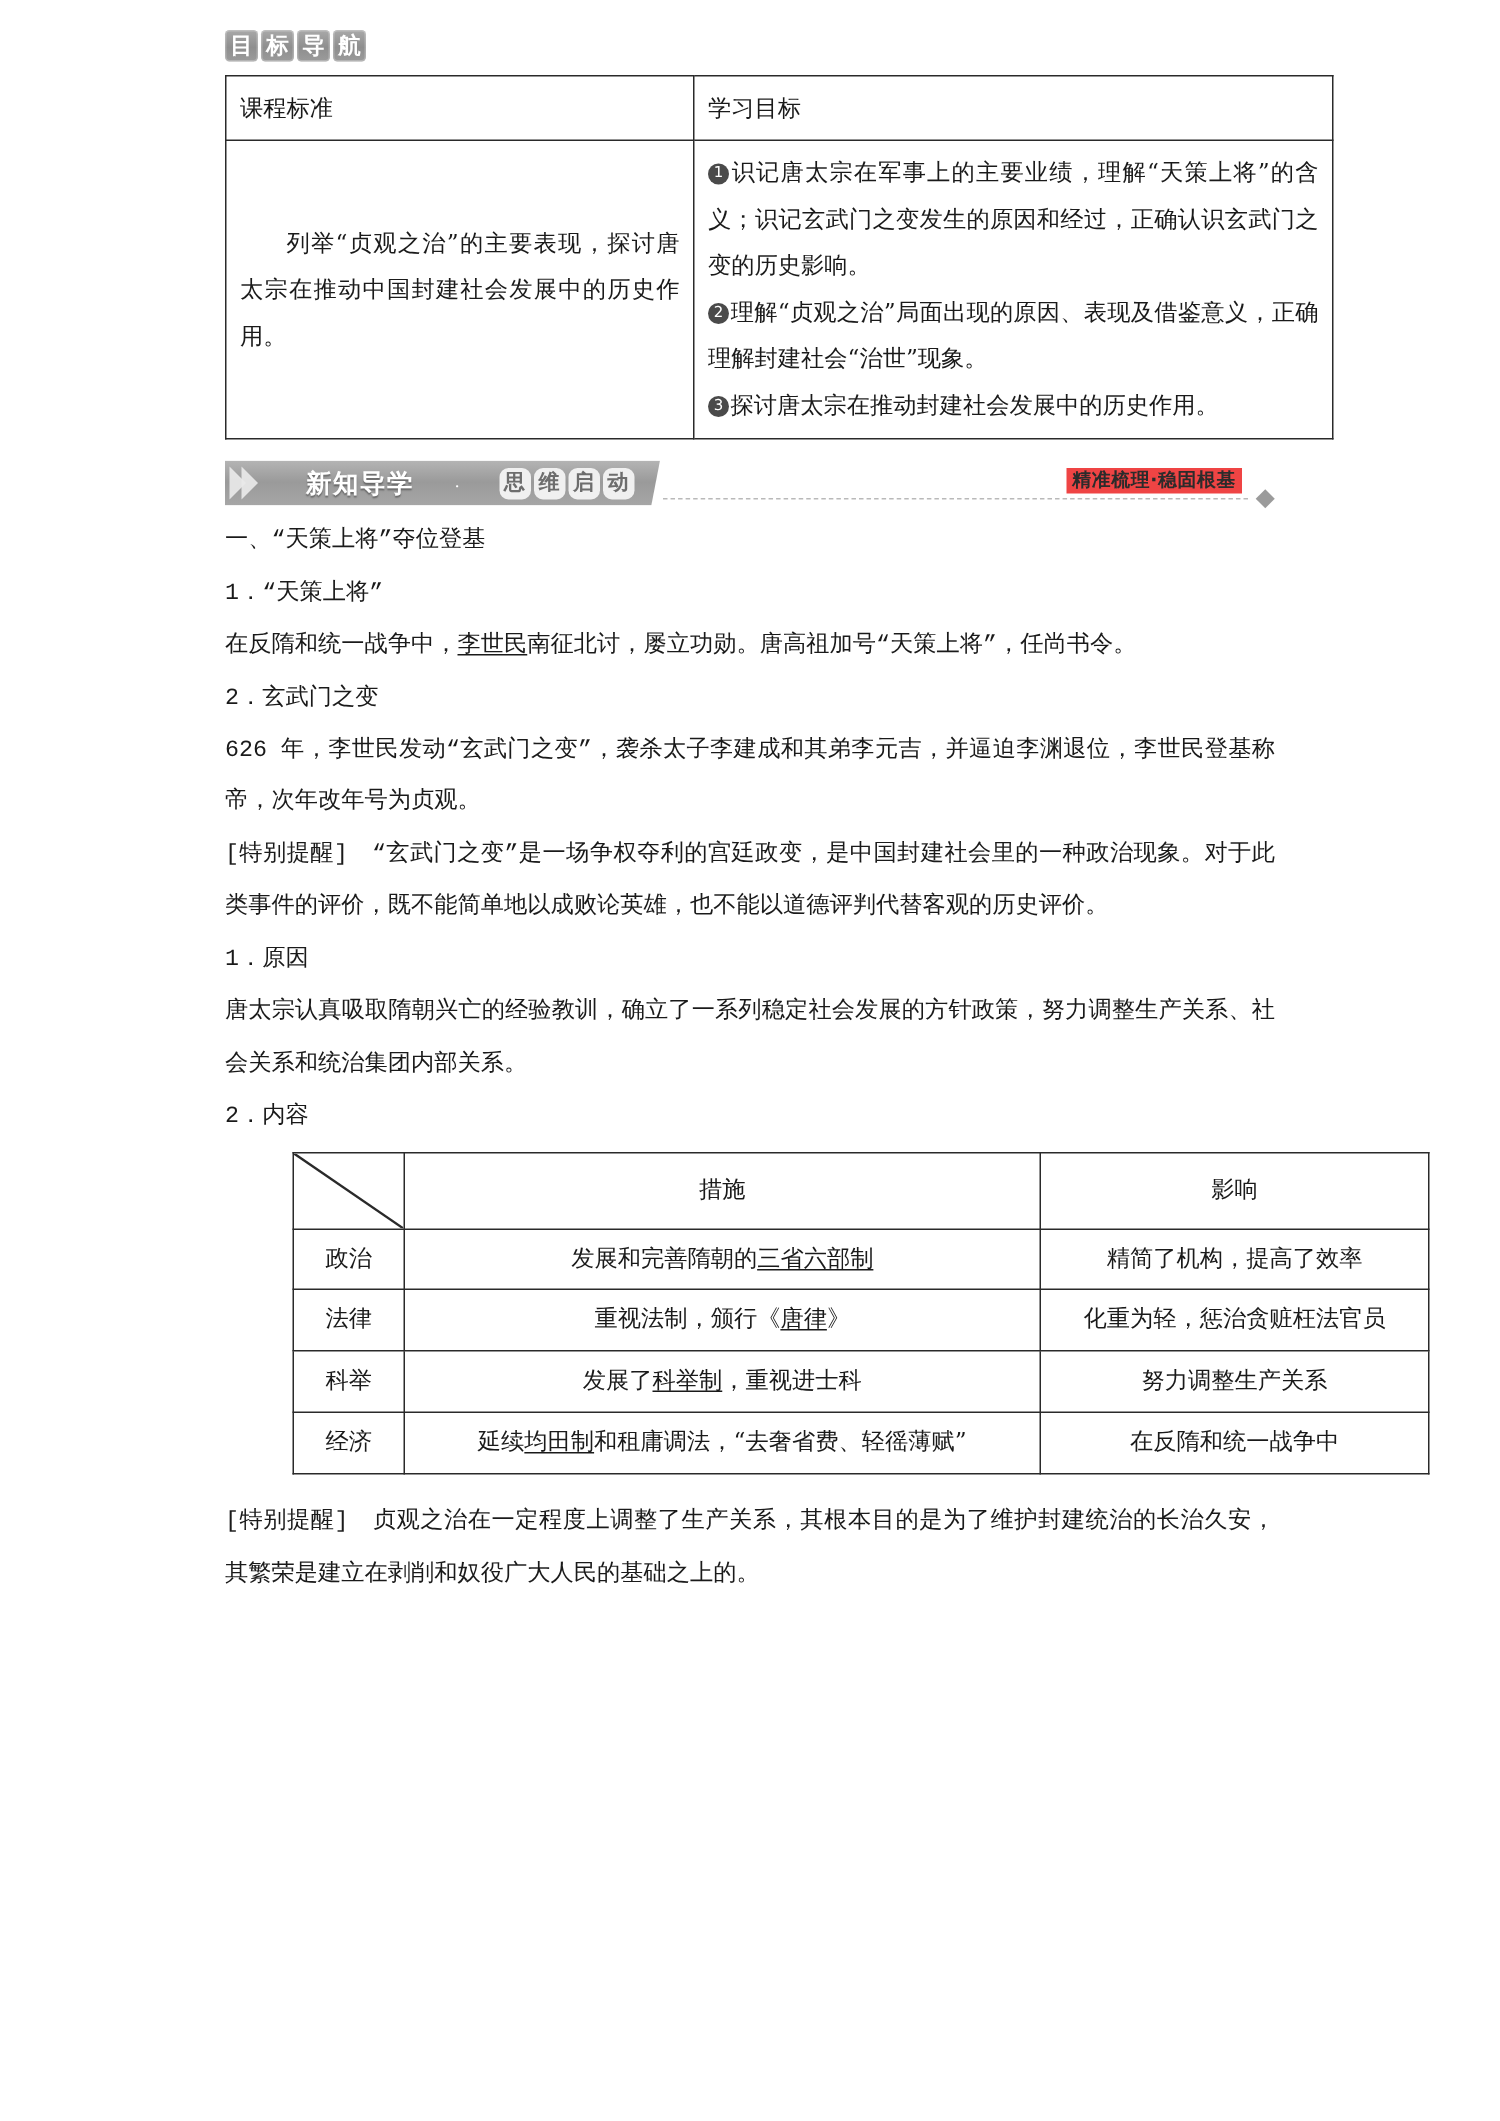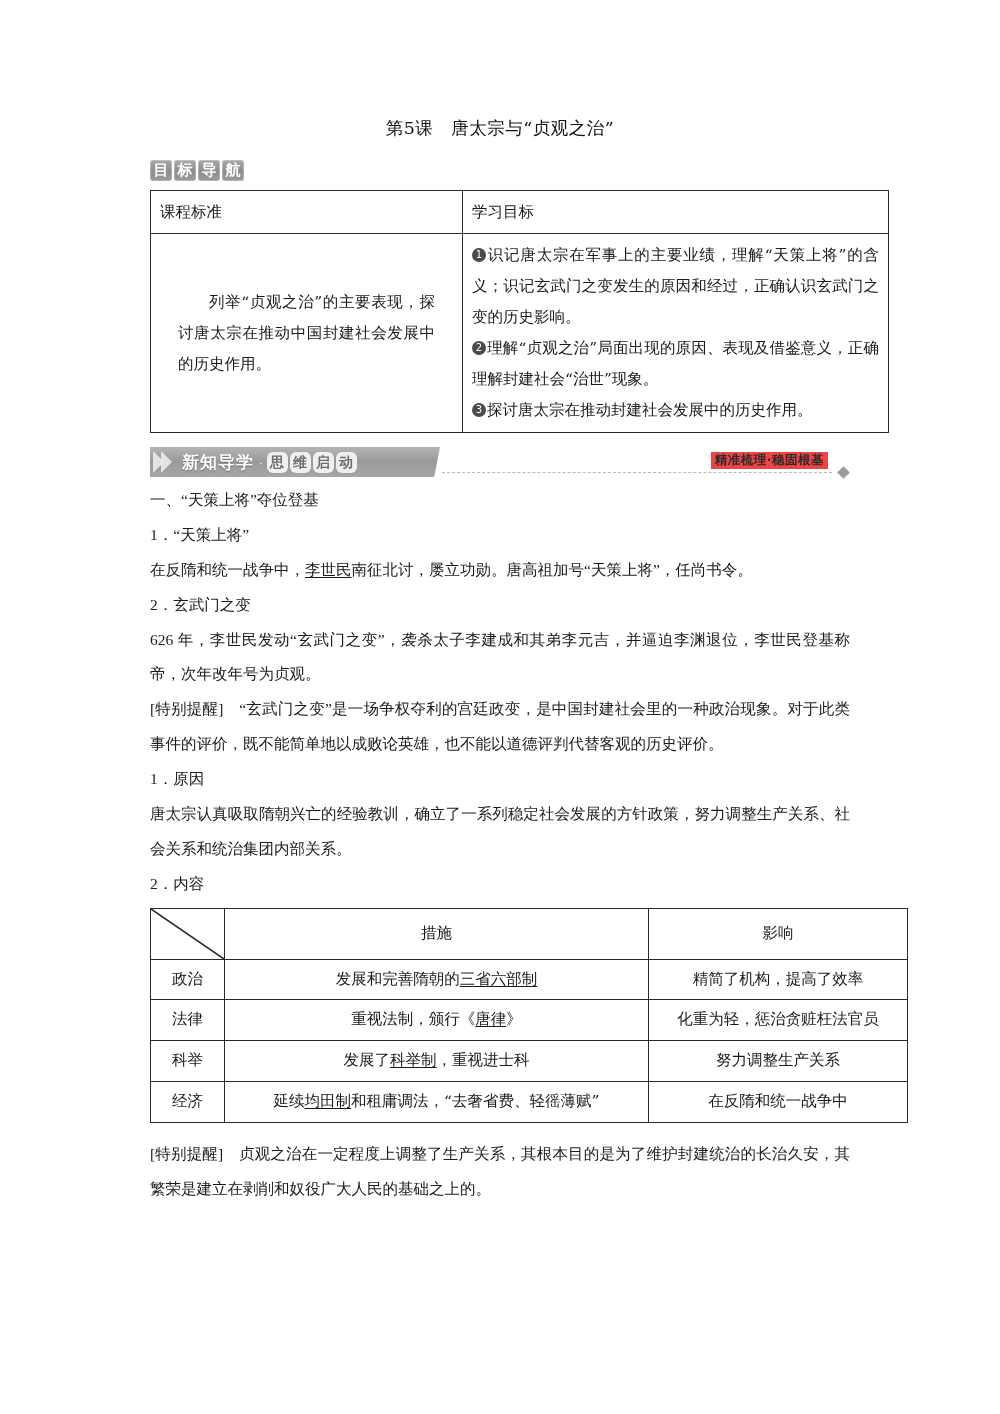--- a/index.html
+++ b/index.html
@@ -76,21 +76,21 @@
     font-weight: normal;
     font-family: "DejaVu Serif", "Liberation Serif", serif;
   }
   .t1-head td { text-align: left; height: 30px; padding: 5px 9px; }
   .t1-body td { vertical-align: middle; }
   .t1-left {
     text-align: justify;
     text-justify: inter-ideograph;
     padding: 14px 16px;
   }
-  .t1-left p { margin: 18px; text-indent: 2em; line-height: 2.0; }
+  .t1-left p { margin: 0; text-indent: 2em; line-height: 2.0; }
   .t1-right {
     padding: 14px 14px 14px 12px;
     text-align: justify;
     text-justify: inter-ideograph;
   }
   .t1-right p { margin: 0; line-height: 2.0; }
 
   .cnum {
     display: inline-block;
     width: 14px;
@@ -116,20 +116,21 @@
     position: absolute;
     left: 0; top: 0;
     height: 30px;
     width: 290px;
     background: linear-gradient(180deg, #b4b4b4 0%, #9a9a9a 48%, #a6a6a6 100%);
     display: flex;
     align-items: center;
     padding-left: 6px;
     box-sizing: border-box;
     clip-path: polygon(0 0, 100% 0, 98% 100%, 0 100%);
+    gap: 22px;
   }
   .chevrons { display: flex; margin-right: 10px; }
   .chev {
     width: 0; height: 0;
     border-top: 11px solid transparent;
     border-bottom: 11px solid transparent;
     border-left: 11px solid #e9e9e9;
     margin-left: -3px;
     opacity: 0.92;
   }
@@ -186,27 +187,27 @@
     transform: rotate(45deg);
   }
 
   
   .body-line {
     font-size: 15.5px;
     line-height: 2.25;
     margin: 0;
     text-align: justify;
     text-justify: inter-ideograph;
-    font-family: Liberation Serif, serif;
+    font-family: Liberation Mono, monospace;
   }
   .body-block { margin-top: 6px; }
   u.ul { text-decoration: underline; text-underline-offset: 2px; }
 
   
-  table.t2 { margin-top: 6px; }
+  table.t2 { margin-top: 6px; margin-left: 45px; }
   table.t2 td { text-align: center; line-height: 1.8; }
   .t2 .c-cat { width: 55px; }
   .t2 .c-mea { width: 405px; }
   .t2 .c-eff { width: 240px; }
   .corner-cell {
     position: relative;
     padding: 0;
     height: 38px;
     overflow: hidden;
   }
@@ -216,21 +217,20 @@
     width: 100%; height: 100%;
   }
   .tail-note { margin-top: 14px; }
 </style>
 </head>
 <body>
 
 <div class="page">
   <div class="content">
 
-    <div class="lesson-title">第5课　唐太宗与“贞观之治”</div>
 
     <div class="goal-badge">
       <span class="ch">目</span>
       <span class="ch">标</span>
       <span class="ch">导</span>
       <span class="ch">航</span>
     </div>
 
     <table class="doc-table t1">
       <tbody>

